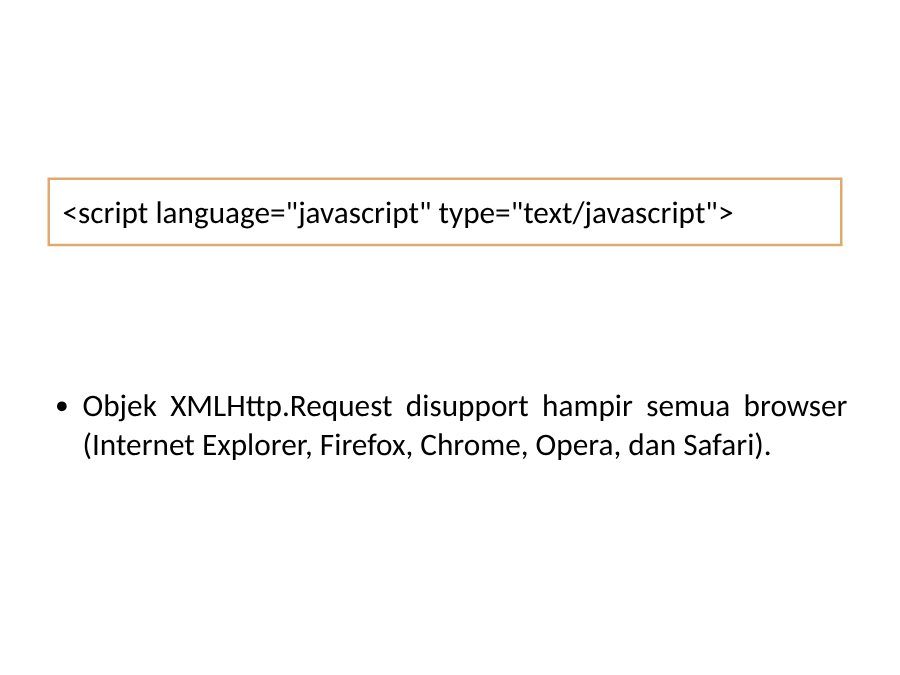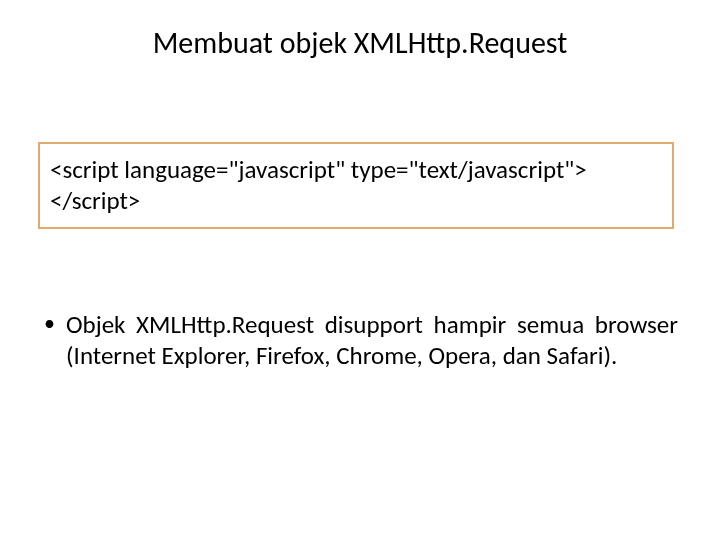--- a/index.html
+++ b/index.html
@@ -64,25 +64,23 @@
   }
   .bullet-text {
     flex: 1 1 auto;
   }
 </style>
 </head>
 <body>
 
 <div class="slide">
 
-  <div class="title">Membuat objek XMLHttp.Request</div>
 
   <div class="code-box">
     <div class="code-line">&lt;script language="javascript" type="text/javascript"&gt;</div>
-    <div class="code-line">&lt;/script&gt;</div>
   </div>
 
   <div class="bullet-block">
     <div class="bullet-row">
       <div class="bullet-dot">•</div>
       <div class="bullet-text">Objek XMLHttp.Request disupport hampir semua browser (Internet Explorer, Firefox, Chrome, Opera, dan Safari).</div>
     </div>
   </div>
 
 </div>

